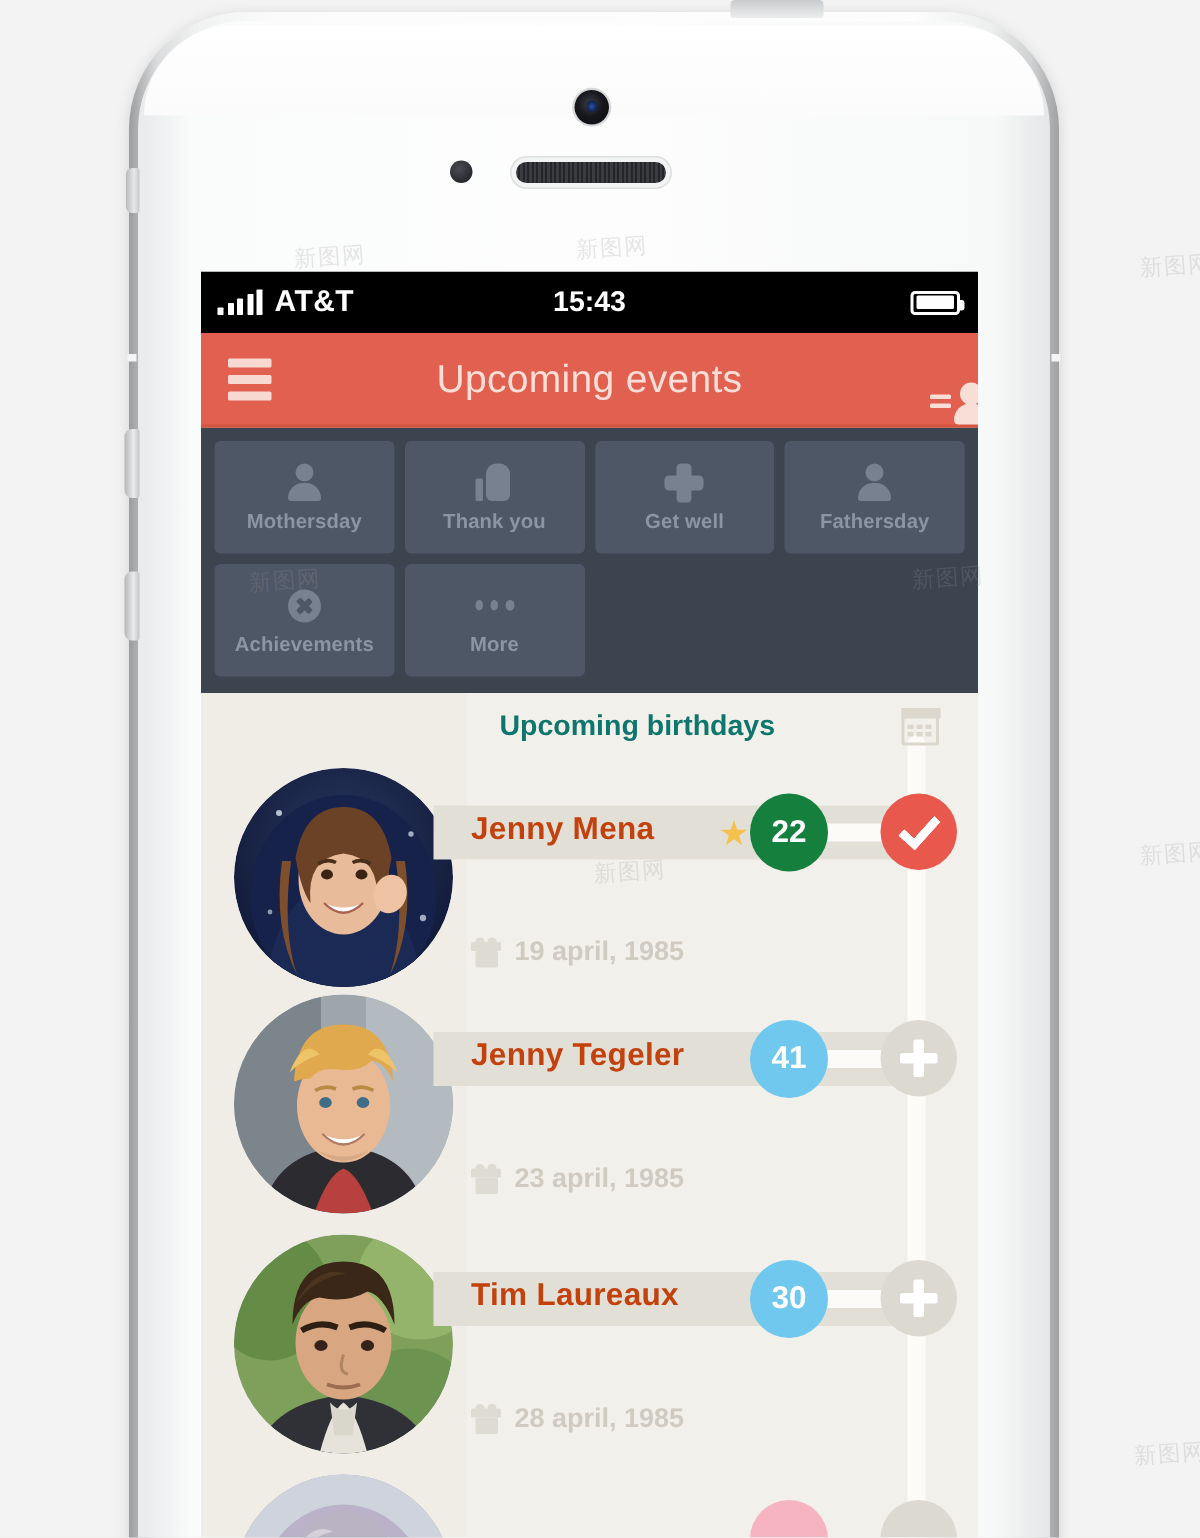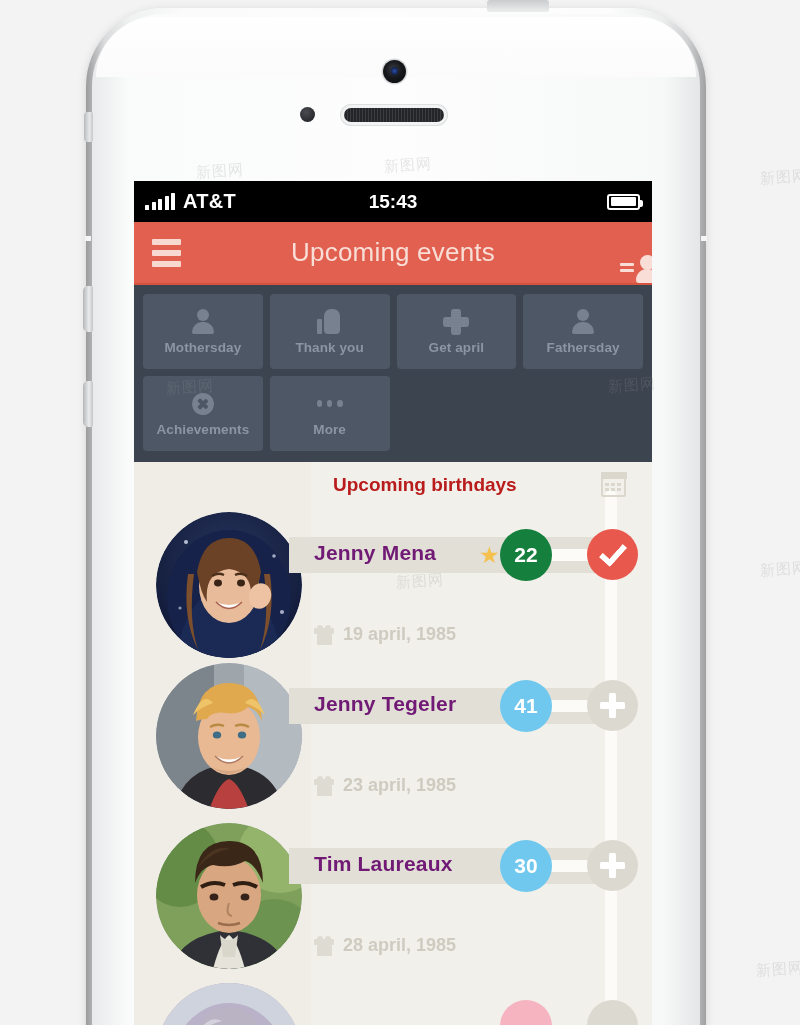--- a/index.html
+++ b/index.html
@@ -180,21 +180,21 @@
     background:#f2f0ea;
   }
   .rail{
     position:absolute; left:471px; top:28px; width:12px; bottom:-10px;
     background:#fcfbf8; border-radius:6px;
   }
   .section-head{
     position:absolute; left:177px; top:0; right:0; height:45px;
     display:flex; align-items:center; padding:0 26px 0 22px;
   }
-  .section-title{ font-size:19px; font-weight:bold; color:#b91c1c; }
+  .section-title{ font-size:19px; font-weight:bold; color:#0f766e; }
   .cal-ico{
     margin-left:auto; width:25px; height:24px; position:relative;
     border:2.5px solid #dbd7cc; border-radius:2px;
   }
   .cal-ico .top{ position:absolute; left:-2.5px; right:-2.5px; top:-2.5px; height:7px; background:#dbd7cc; }
   .cal-ico .d{ position:absolute; width:3.5px; height:3.5px; background:#dbd7cc; }
   .cal-ico .d1{ left:2px; top:8px; } .cal-ico .d2{ left:8px; top:8px; } .cal-ico .d3{ left:14px; top:8px; }
   .cal-ico .d4{ left:2px; top:13px; } .cal-ico .d5{ left:8px; top:13px; } .cal-ico .d6{ left:14px; top:13px; }
 
   .row{ position:absolute; left:0; right:0; height:158px; }
@@ -202,21 +202,21 @@
     position:absolute; left:22px; top:5px; width:146px; height:146px; border-radius:50%;
     overflow:hidden; background:#cfd2d8;
   }
   .avatar svg{ display:block; width:146px; height:146px; }
   .namebar{
     position:absolute; left:155px; top:30px; width:330px; height:36px;
     background:#e2dfd7;
   }
   .name{
     position:absolute; left:180px; top:34px; font-size:21px; font-weight:bold;
-    color:#701a75; letter-spacing:.2px; white-space:nowrap;
+    color:#c2410c; letter-spacing:.2px; white-space:nowrap;
   }
   .star{
     position:absolute; top:37px; width:24px; height:23px;
     color:#f5c14e; font-size:23px; line-height:23px;
   }
   .age{
     position:absolute; width:52px; height:52px; border-radius:50%;
     display:flex; align-items:center; justify-content:center;
     font-size:21px; font-weight:bold; color:#fff; top:22px; left:366px;
     z-index:3;
@@ -339,21 +339,21 @@
             <span class="s"></span>
         </span>
         <span class="tile-label">Thank you</span>
       </div>
 
       <div class="tile">
         <span class="tile-ico ico-cross">
           <span class="v"></span>
             <span class="hz"></span>
         </span>
-        <span class="tile-label">Get april</span>
+        <span class="tile-label">Get well</span>
       </div>
 
       <div class="tile">
         <span class="tile-ico ico-person">
           <span class="h"></span>
             <span class="b"></span>
         </span>
         <span class="tile-label">Fathersday</span>
       </div>
 

